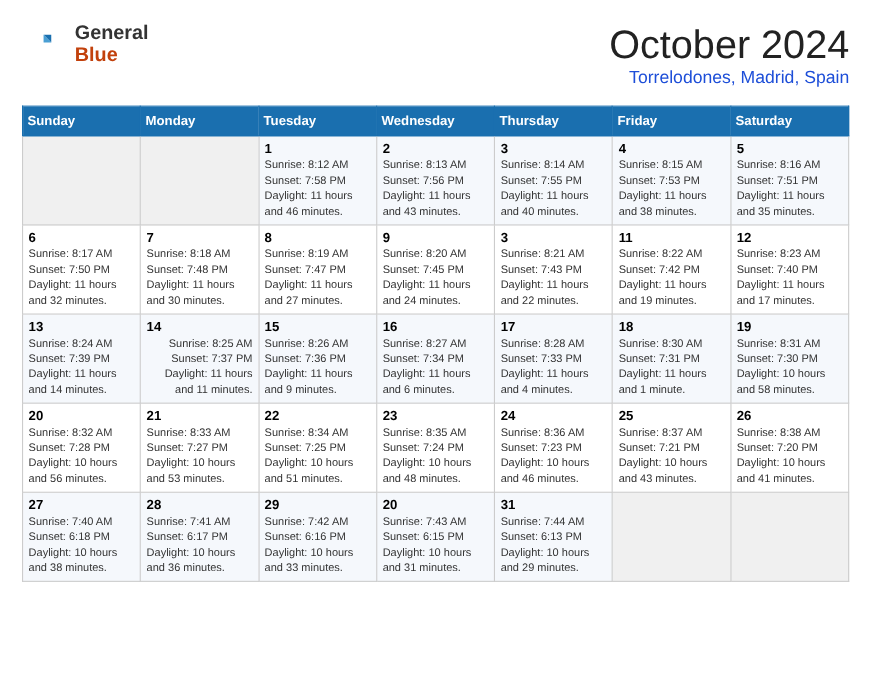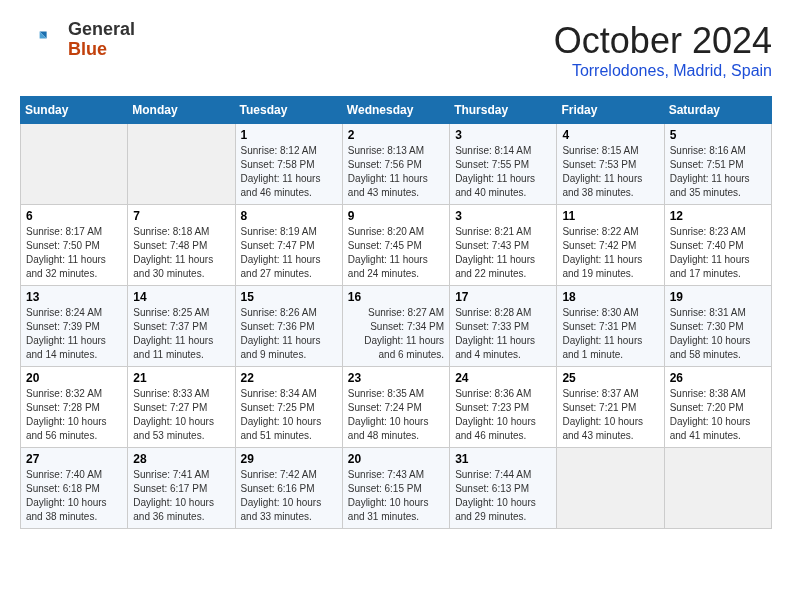--- a/index.html
+++ b/index.html
@@ -202,33 +202,33 @@
       </tr>
       <tr>
         <td>
           <span class="day-number">13</span>
           <div class="day-info" style="white-space: pre-line;">Sunrise: 8:24 AM
 Sunset: 7:39 PM
 Daylight: 11 hours and 14 minutes.</div>
         </td>
         <td>
           <span class="day-number">14</span>
-          <div class="day-info" style="white-space: pre-line;">Sunrise: 8:25 AM
+          <div class="day-info" style="white-space: pre-line; text-align: right;">Sunrise: 8:25 AM
 Sunset: 7:37 PM
 Daylight: 11 hours and 11 minutes.</div>
         </td>
         <td>
           <span class="day-number">15</span>
           <div class="day-info" style="white-space: pre-line;">Sunrise: 8:26 AM
 Sunset: 7:36 PM
 Daylight: 11 hours and 9 minutes.</div>
         </td>
         <td>
           <span class="day-number">16</span>
-          <div class="day-info" style="white-space: pre-line; text-align: right;">Sunrise: 8:27 AM
+          <div class="day-info" style="white-space: pre-line;">Sunrise: 8:27 AM
 Sunset: 7:34 PM
 Daylight: 11 hours and 6 minutes.</div>
         </td>
         <td>
           <span class="day-number">17</span>
           <div class="day-info" style="white-space: pre-line;">Sunrise: 8:28 AM
 Sunset: 7:33 PM
 Daylight: 11 hours and 4 minutes.</div>
         </td>
         <td>

